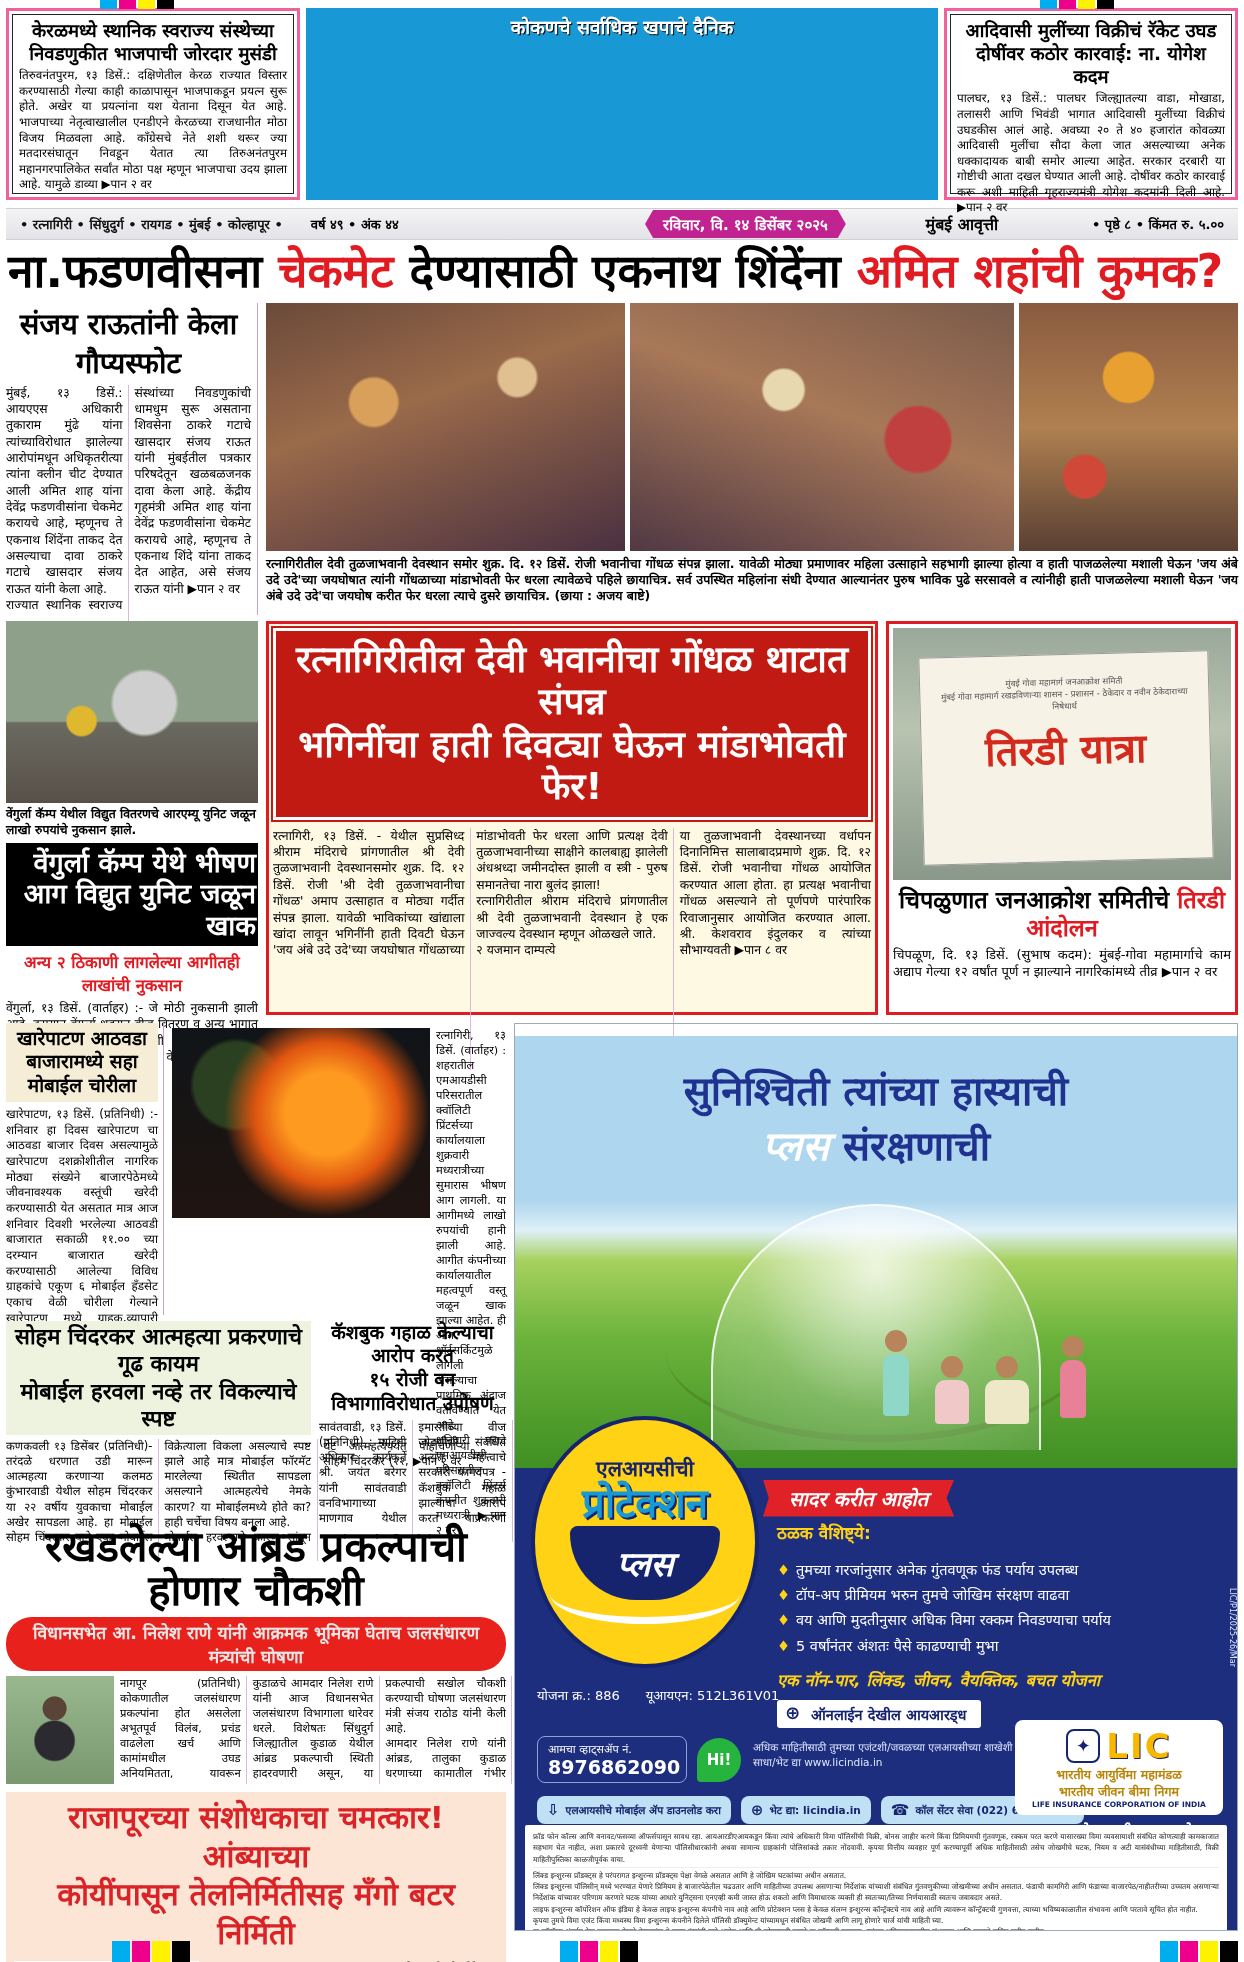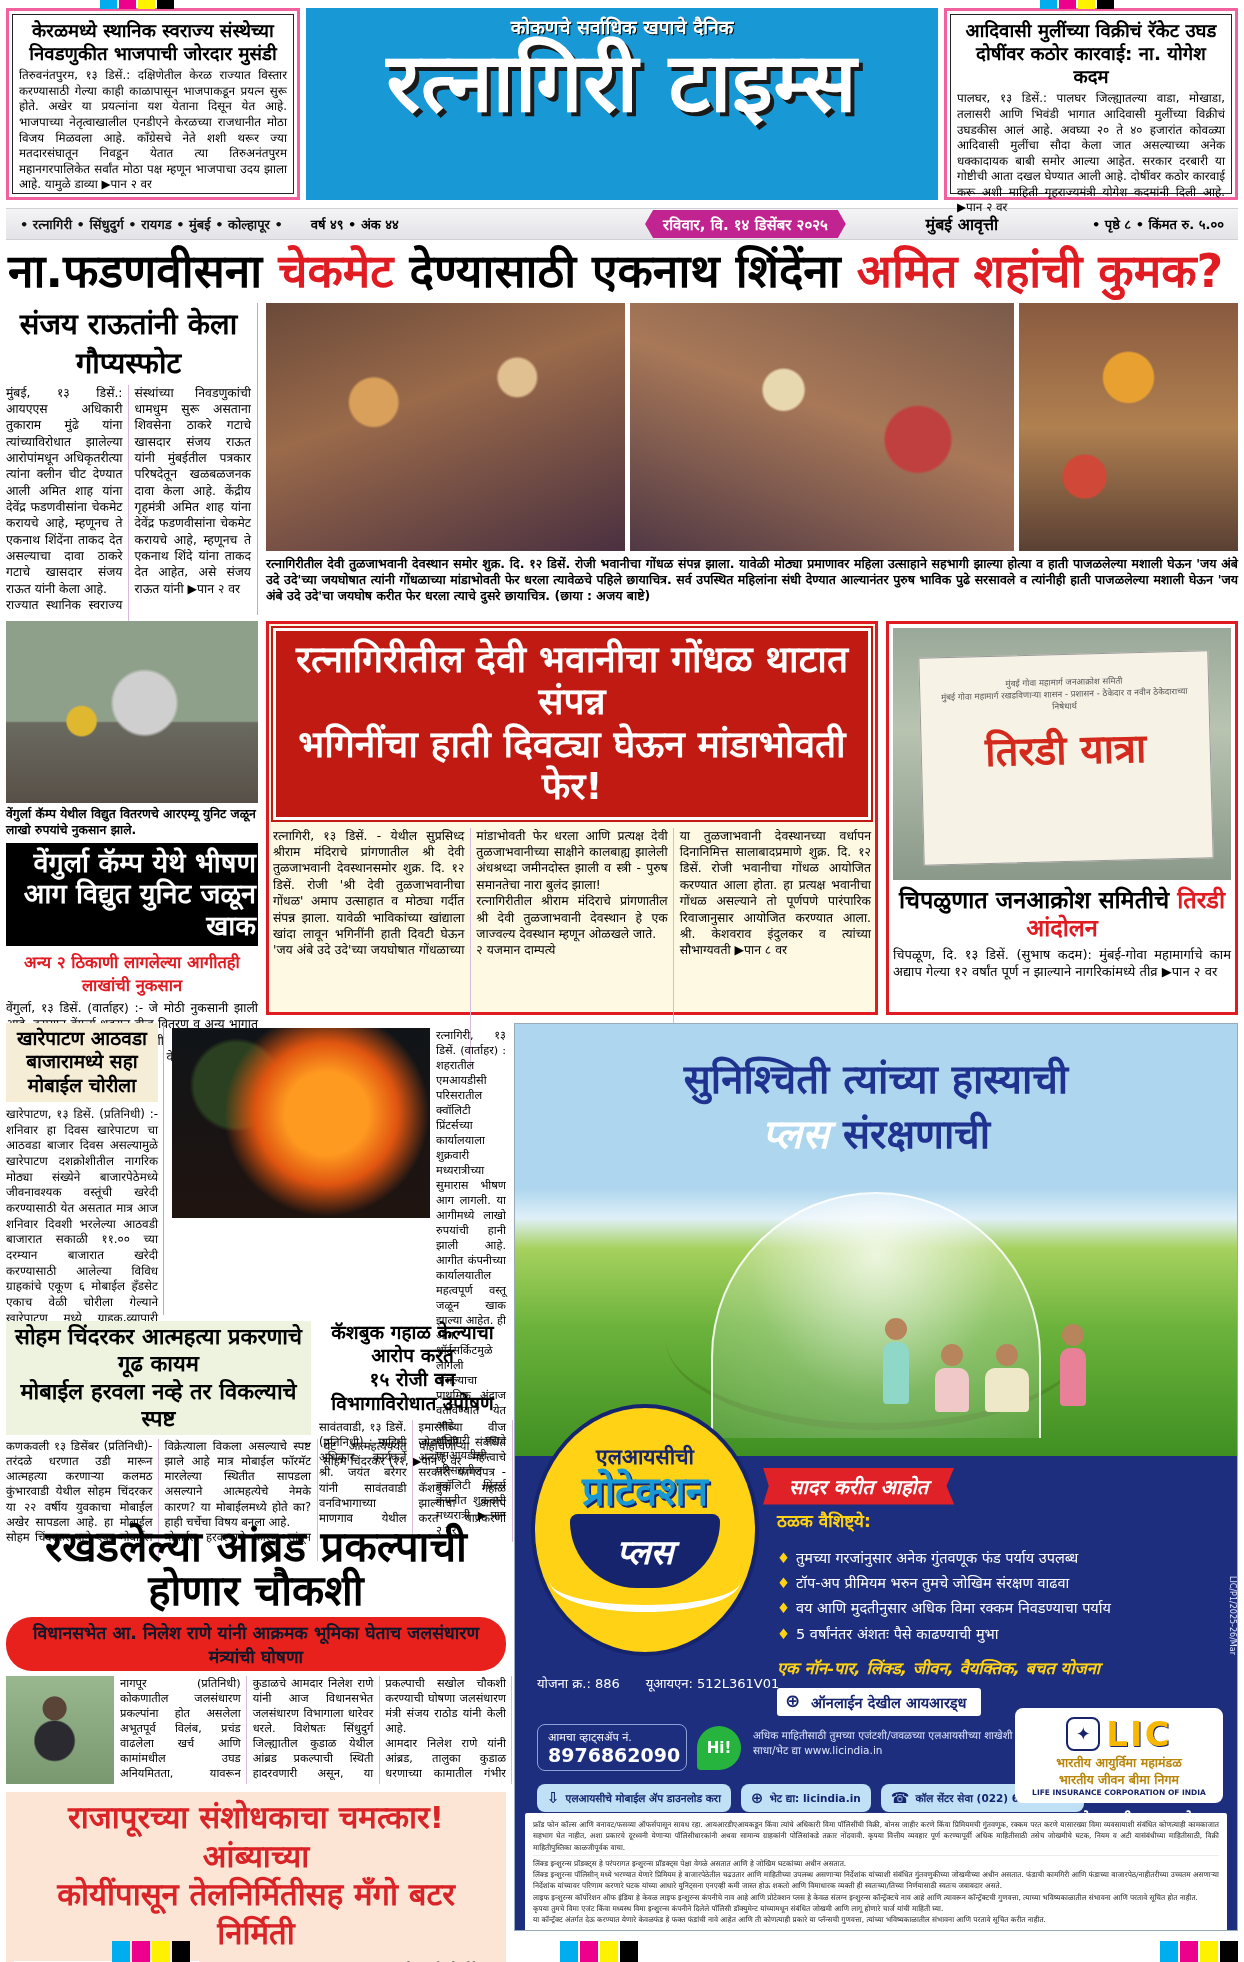--- a/index.html
+++ b/index.html
@@ -90,37 +90,37 @@
   .quality-row { display:flex; gap:6px; margin-top:5px; height:190px; }
   .ph-fireq { width:258px; flex:none; background:radial-gradient(circle at 60% 45%, #ff9a20 0 22%, #e05510 38%, transparent 55%),radial-gradient(circle at 25% 30%, #2a4020 0 18%, transparent 20%),linear-gradient(180deg,#101418,#201410); }
   .quality .side { flex:1; font-size:11.3px; }
   .row-b { display:flex; gap:8px; height:182px; margin-top:6px; }
   .soham { width:305px; flex:none; }
   .soham h3 { background:#eef3e0; font-size:22px; font-weight:700; text-align:center; line-height:1.25; padding:2px; }
   .cashbook { flex:1; }
   .cashbook h3 { font-size:19px; font-weight:700; text-align:center; line-height:1.25; }
   .row-b .body-sm { margin-top:4px; font-size:11.5px; }
   .ambrad-head { font-size:42px; font-weight:700; text-align:center; line-height:1.05; margin-top:22px; }
-  .ambrad-bar { background:#e8211d; color:#0f172a; font-size:17.5px; font-weight:700; text-align:center; padding:3px 2px; margin-top:4px;border-radius:26px; }
+  .ambrad-bar { background:#e8211d; color:#e5e5e5; font-size:17.5px; font-weight:700; text-align:center; padding:3px 2px; margin-top:4px;border-radius:26px; }
   .ambrad-row { display:flex; gap:6px; margin-top:5px; height:108px; }
   .ph-assembly { width:108px; flex:none; background:radial-gradient(circle at 45% 30%, #5a4438 0 12%, transparent 13%),radial-gradient(circle at 45% 60%, #2a2a30 0 22%, transparent 24%),linear-gradient(180deg,#9ab890,#7a9870); }
   .ambrad-row .body-sm { flex:1; font-size:11.3px; }
   .rajapur { background:#fce5d4; margin-top:8px; flex:1; padding:6px 8px; }
   .rajapur .rhead { color:#d92327; font-size:31px; font-weight:700; text-align:center; line-height:1.25; }
   .raj-row { display:flex; gap:8px; margin-top:8px; }
   .raj-c1 { width:185px; flex:none; }
   .raj-c1 h4 { background:#fff; font-size:21px; font-weight:700; text-align:center; line-height:1.3; padding:2px; }
   .raj-c2 { width:180px; flex:none; }
   .raj-c2 .lead-line { font-size:11.8px; font-weight:400; margin-bottom:3px; }
   .raj-c3 { flex:1; }
   .raj-c3 .body-sm { font-size:11.8px; }
 
   
   .ad { flex:1; border:1px solid #9ab; position:relative; overflow:hidden; }
-  .ad-photo { height:432px; position:relative; background:linear-gradient(180deg,#aed6ee 0 38%,#dff0f8 45%,#a6d15e 52%,#6cb33c 70%,#3f8f22 100%); }
+  .ad-photo { height:432px; position:relative; background:linear-gradient(180deg,#aed6ee 0 38%,#dff0f8 45%,#a6d15e 52%,#6cb33c 70%,#3f8f22 100%);margin-top:12px; }
   .ad-tag { position:absolute; top:26px; width:100%; text-align:center; color:#20328f; font-weight:700; }
   .ad-tag .t1 { font-size:40px; }
   .ad-tag .t2 { font-size:40px; }
   .ad-tag .plus { color:#fff; font-style:italic; }
   .dome { position:absolute; left:50%; top:168px; transform:translateX(-50%); width:330px; height:246px;
           border-radius:165px 165px 0 0; border:2px solid rgba(255,255,255,.85); border-bottom:none;
           background:radial-gradient(ellipse at 50% 25%, rgba(255,255,255,.8), rgba(255,255,255,.25) 55%, rgba(255,255,255,.12)); }
   .smile { position:absolute; left:50%; bottom:26px; transform:translateX(-50%); width:420px; height:90px;
            border-bottom:7px solid rgba(70,120,30,.45); border-radius:0 0 50% 50% / 0 0 100% 100%; }
   .fam { position:absolute; bottom:0; }
@@ -202,21 +202,20 @@
 
   <div class="header">
     <div class="nbox">
       <div class="nbox-inner">
         <h3>केरळमध्ये स्थानिक स्वराज्य संस्थेच्या निवडणुकीत भाजपाची जोरदार मुसंडी</h3>
         <p class="body-sm">तिरुवनंतपुरम, १३ डिसें.: दक्षिणेतील केरळ राज्यात विस्तार करण्यासाठी गेल्या काही काळापासून भाजपाकडून प्रयत्न सुरू होते. अखेर या प्रयत्नांना यश येताना दिसून येत आहे. भाजपाच्या नेतृत्वाखालील एनडीएने केरळच्या राजधानीत मोठा विजय मिळवला आहे. काँग्रेसचे नेते शशी थरूर ज्या मतदारसंघातून निवडून येतात त्या तिरुअनंतपुरम महानगरपालिकेत सर्वांत मोठा पक्ष म्हणून भाजपाचा उदय झाला आहे. यामुळे डाव्या ▶पान २ वर</p>
       </div>
     </div>
     <div class="masthead">
       <div class="tagline">कोकणचे सर्वाधिक खपाचे दैनिक</div>
-      <div class="title">रत्नागिरी टाइम्स</div>
     </div>
     <div class="nbox">
       <div class="nbox-inner">
         <h3>आदिवासी मुलींच्या विक्रीचं रॅकेट उघड दोषींवर कठोर कारवाई: ना. योगेश कदम</h3>
         <p class="body-sm">पालघर, १३ डिसें.: पालघर जिल्ह्यातल्या वाडा, मोखाडा, तलासरी आणि भिवंडी भागात आदिवासी मुलींच्या विक्रीचं उघडकीस आलं आहे. अवघ्या २० ते ४० हजारांत कोवळ्या आदिवासी मुलींचा सौदा केला जात असल्याच्या अनेक धक्कादायक बाबी समोर आल्या आहेत. सरकार दरबारी या गोष्टीची आता दखल घेण्यात आली आहे. दोषींवर कठोर कारवाई करू अशी माहिती गृहराज्यमंत्री योगेश कदमांनी दिली आहे. ▶पान २ वर</p>
       </div>
     </div>
   </div>
 
   <div class="infobar">

